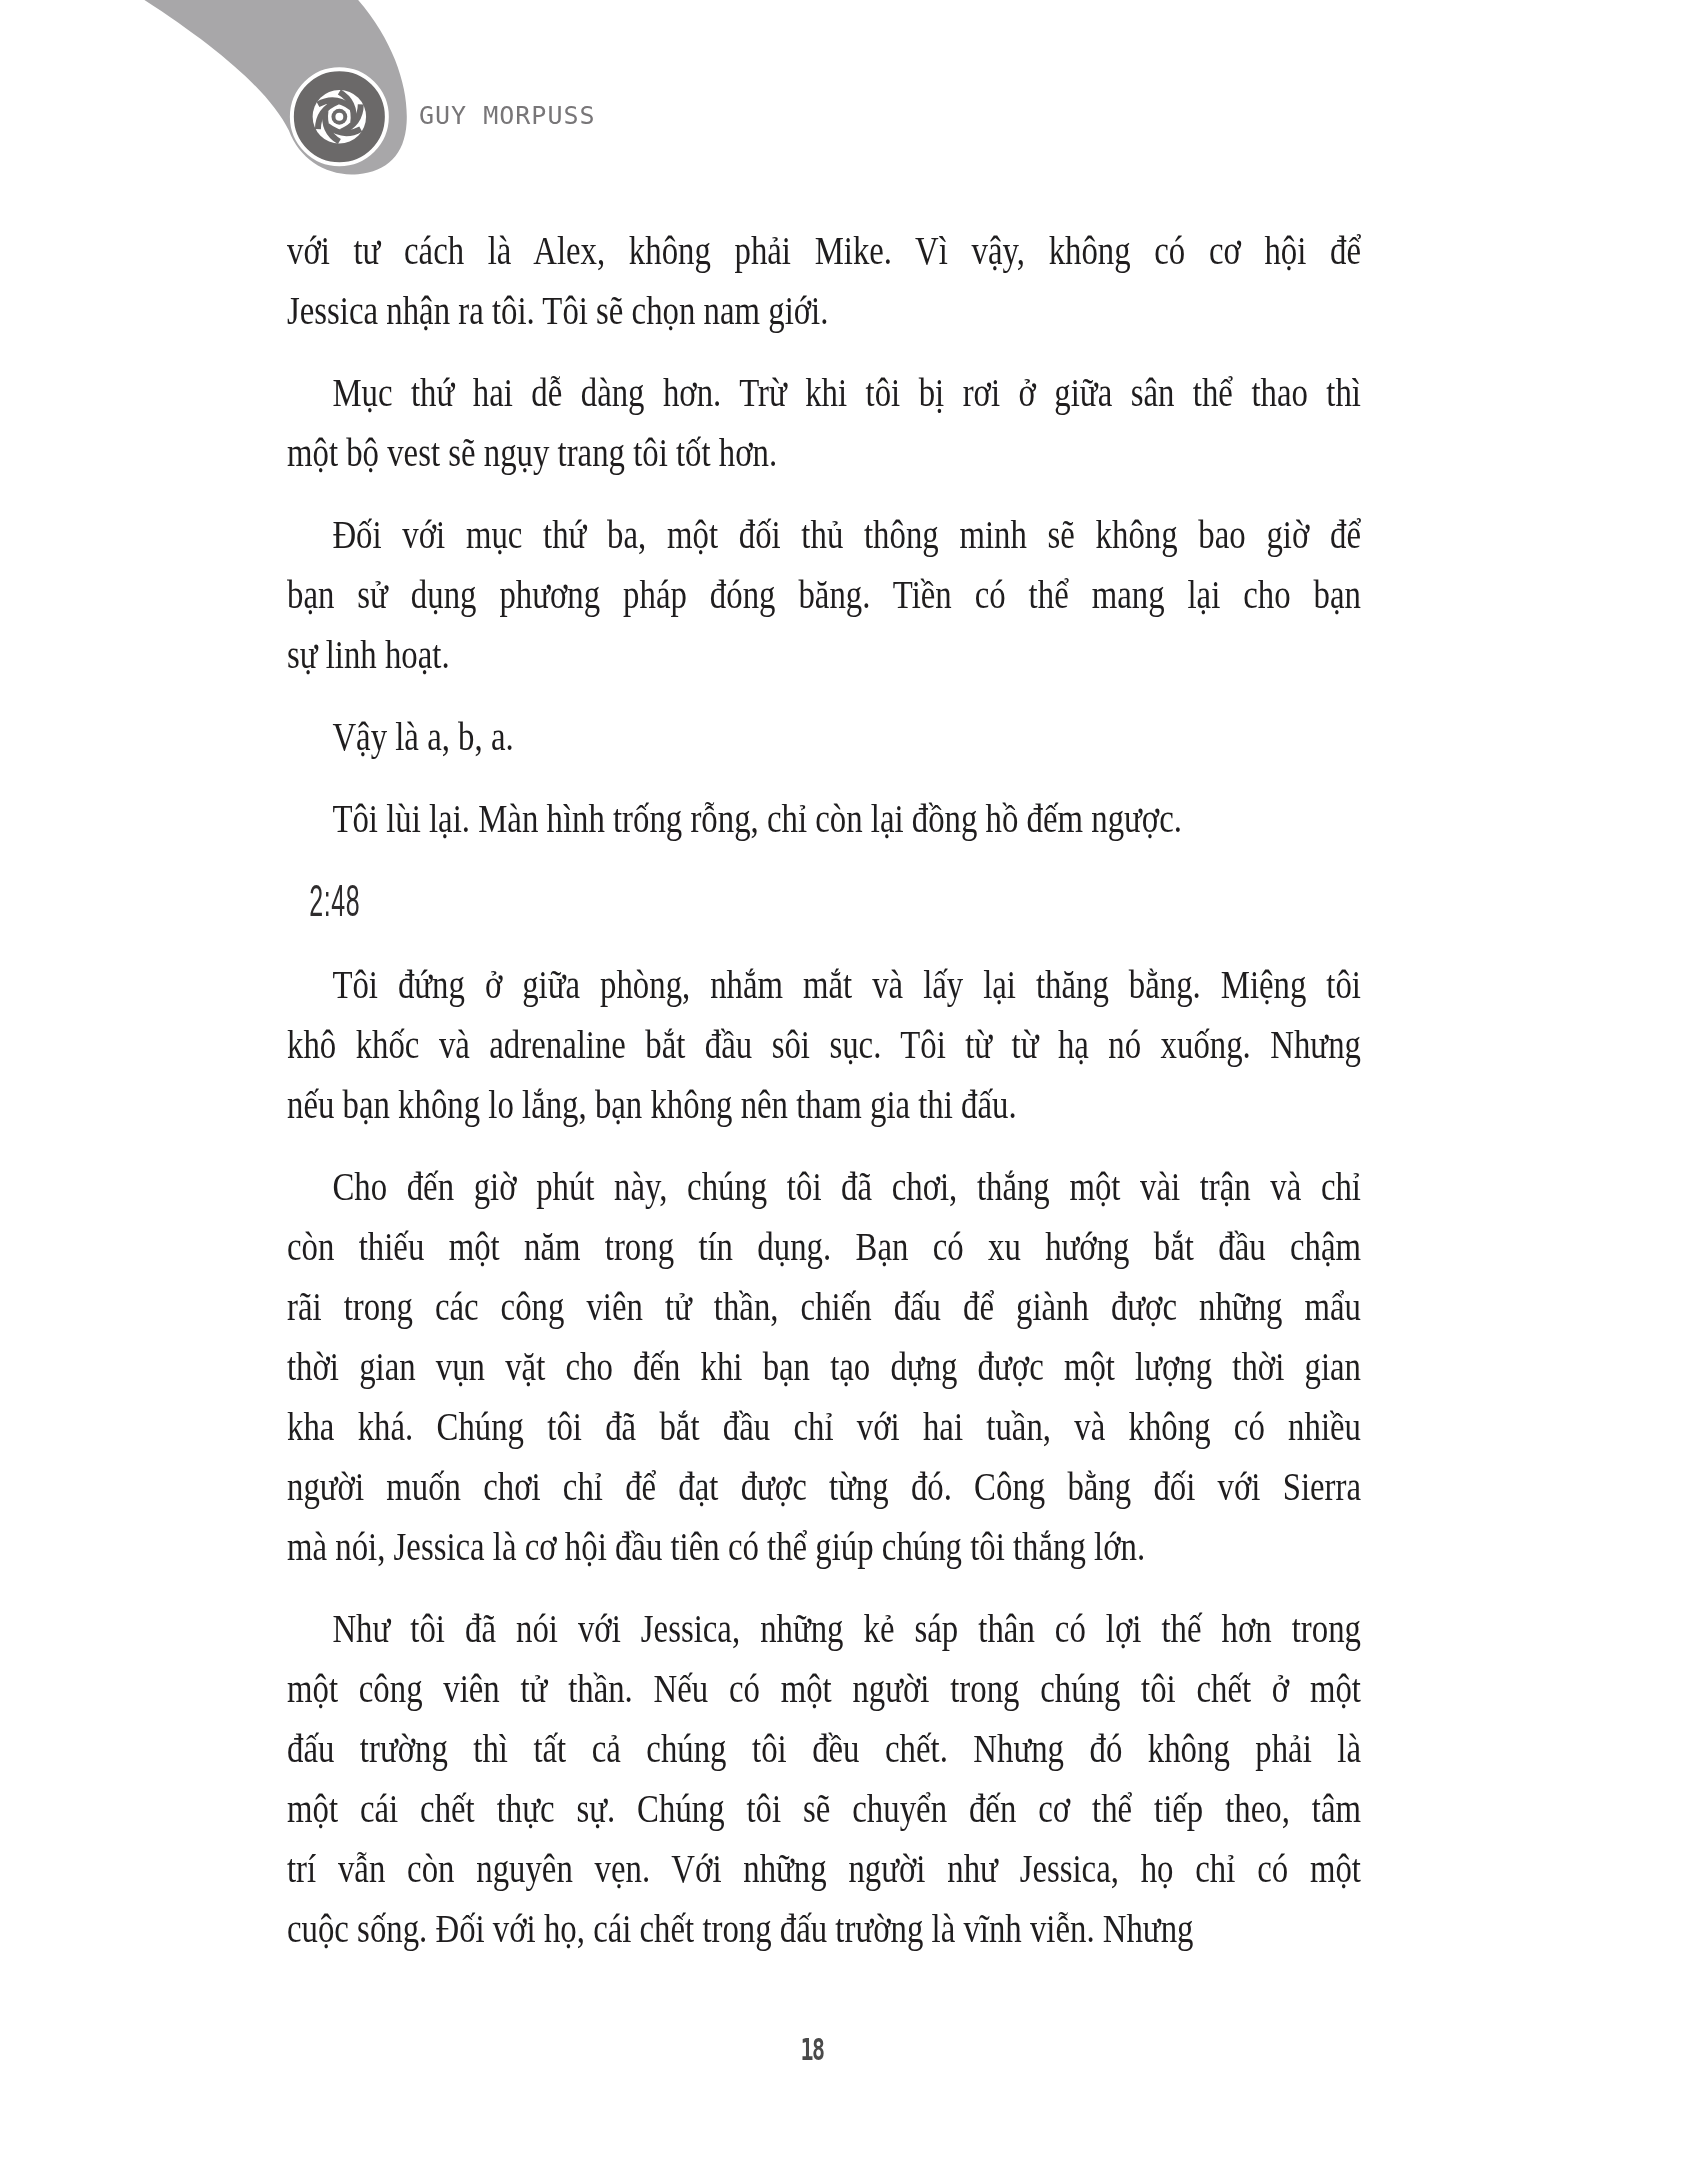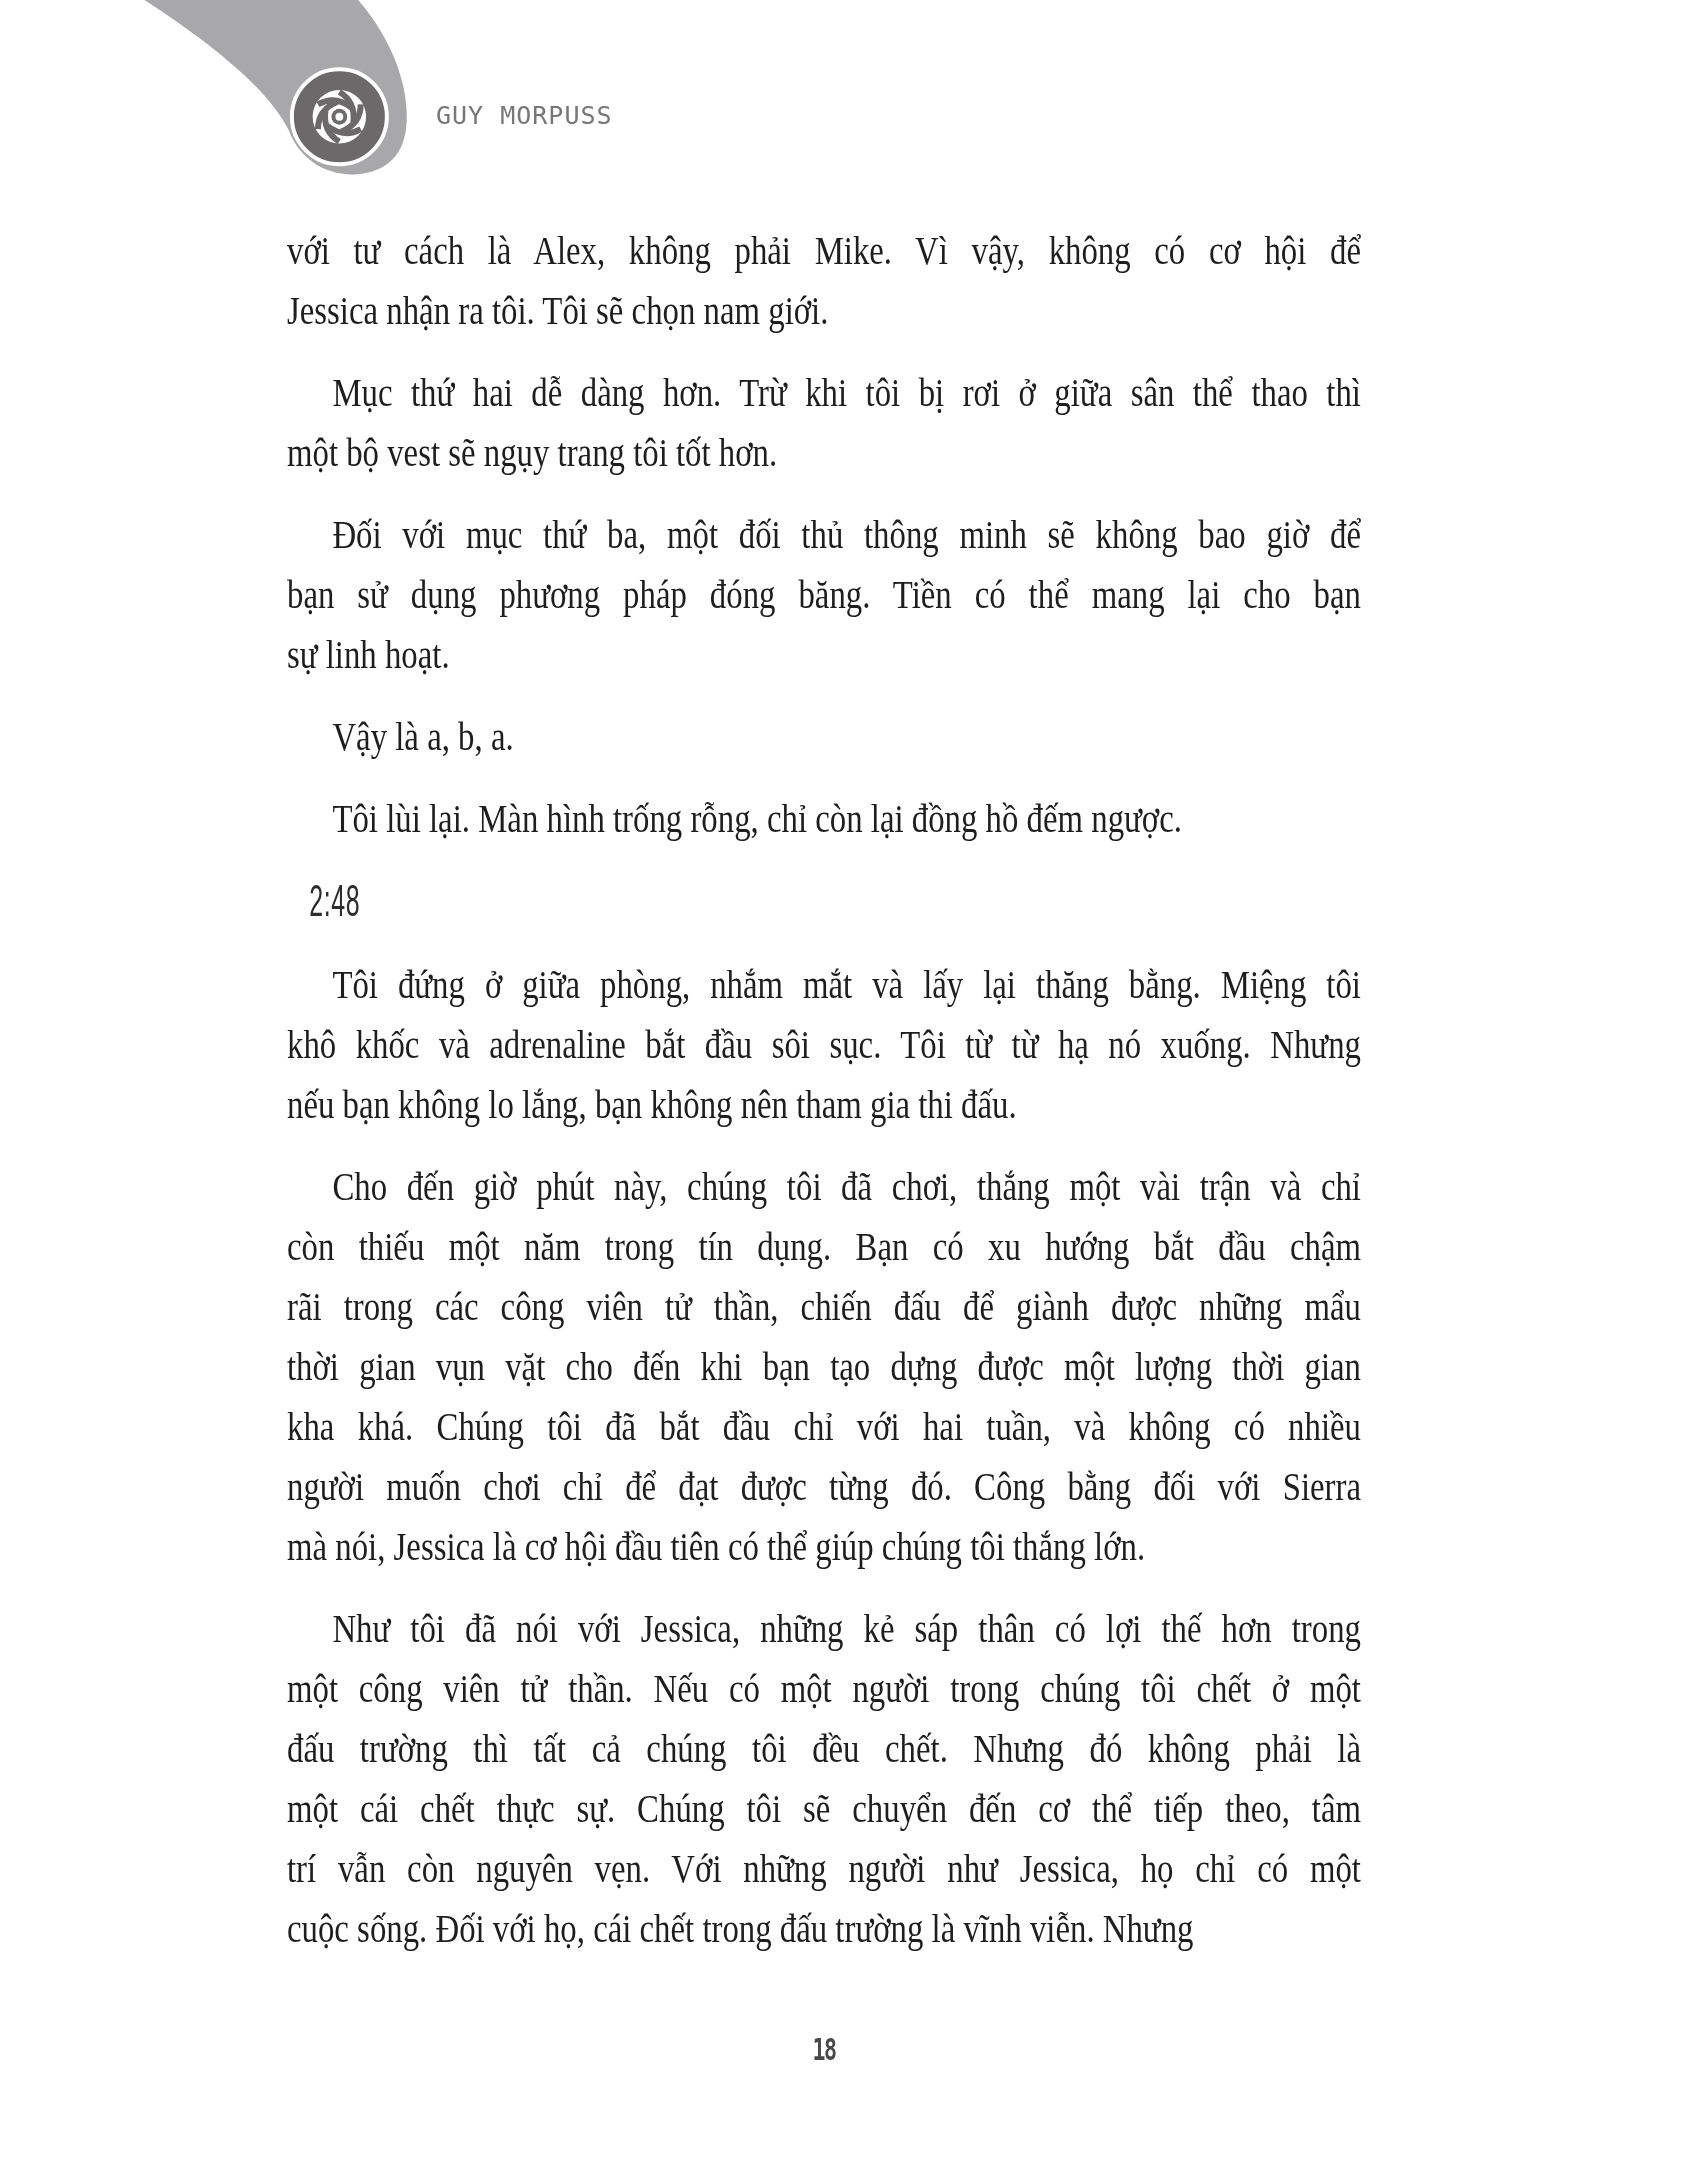--- a/index.html
+++ b/index.html
@@ -1,33 +1,33 @@
 <!DOCTYPE html>
 <html><head>
 <meta charset="utf-8">
 <style>
   html,body{margin:0;padding:0;background:#ffffff;}
   .page{position:relative;width:1683px;height:2178px;background:#ffffff;overflow:hidden;
         font-family:"Liberation Serif", serif;}
   .logo-svg{position:absolute;left:0;top:0;}
-  .author{position:absolute;left:436px;top:101px;
+  .author{position:absolute;left:419px;top:101px;
           font-family:"DejaVu Sans Mono", monospace;
           font-size:25px;letter-spacing:1px;font-weight:400;}
   .text-block{position:absolute;left:287px;top:221px;width:1277px;
               transform:scaleX(0.841);transform-origin:left top;
               font-size:39px;line-height:60px;color:#1f1d1e;}
   .para{margin:0 0 22px 0;}
   .line{text-align:justify;text-align-last:justify;white-space:nowrap;}
   .line.lastline{text-align-last:left;}
   .line.indent{text-indent:54px;}
   .para.timer .line{text-align-last:left;text-indent:16px;}
   .timer-digits{display:inline-block;transform:scaleX(0.66);transform-origin:left bottom;
                 font-family:"Liberation Sans", sans-serif;font-size:45px;color:#2e2c2d;
                 letter-spacing:1px;}
-  .page-number{position:absolute;left:12px;top:2032px;width:1624px;text-align:center;
+  .page-number{position:absolute;left:0;top:2032px;width:1624px;text-align:center;
                font-family:"DejaVu Sans Mono", monospace;font-weight:700;
                font-size:30px;color:#4a4a4a;}
   .page-number span{display:inline-block;transform:scaleX(0.72);letter-spacing:-2px;}
 </style>
 </head>
 <body>
 
 <div class="page">
 
   <svg class="logo-svg" width="465" height="188" viewBox="0 0 470 190">

